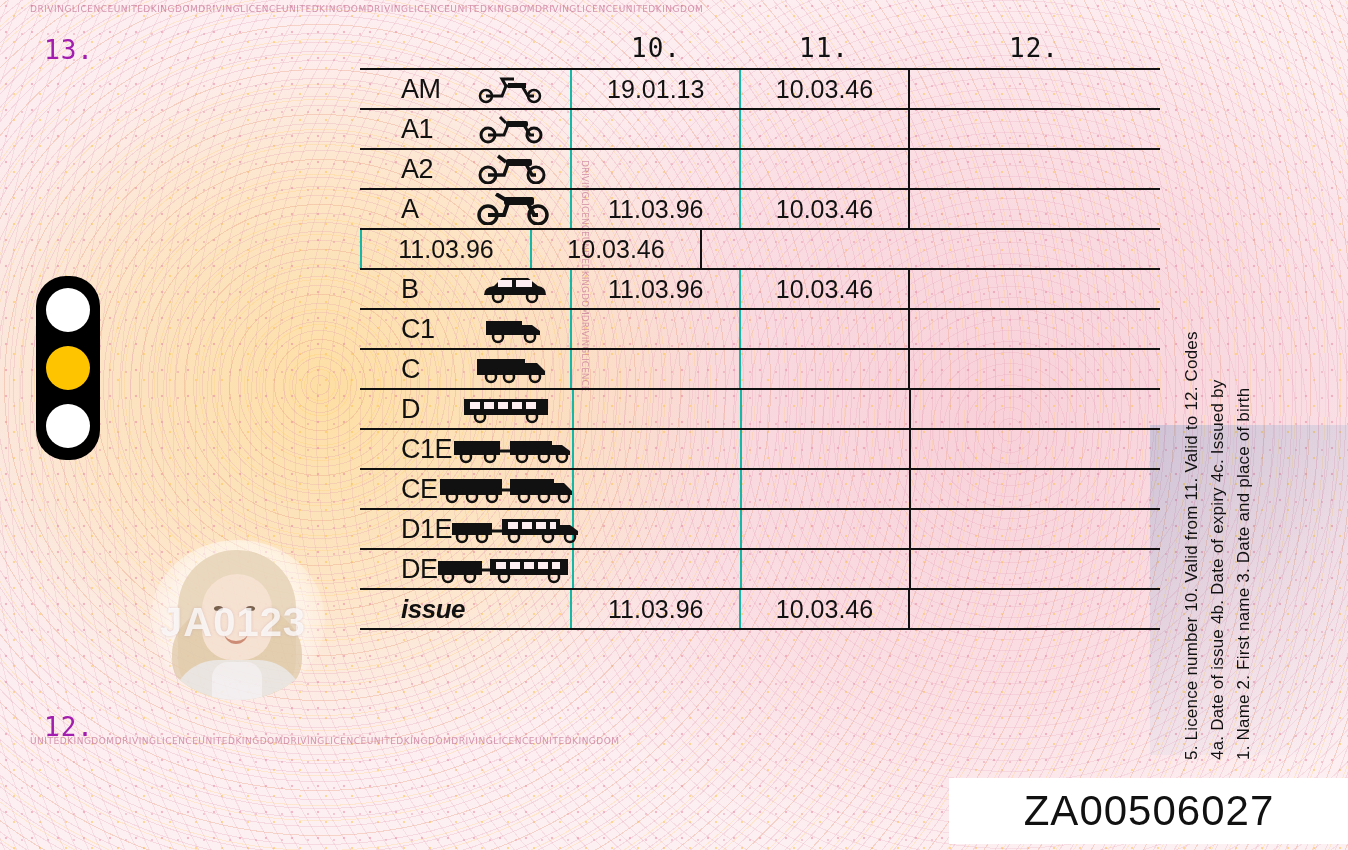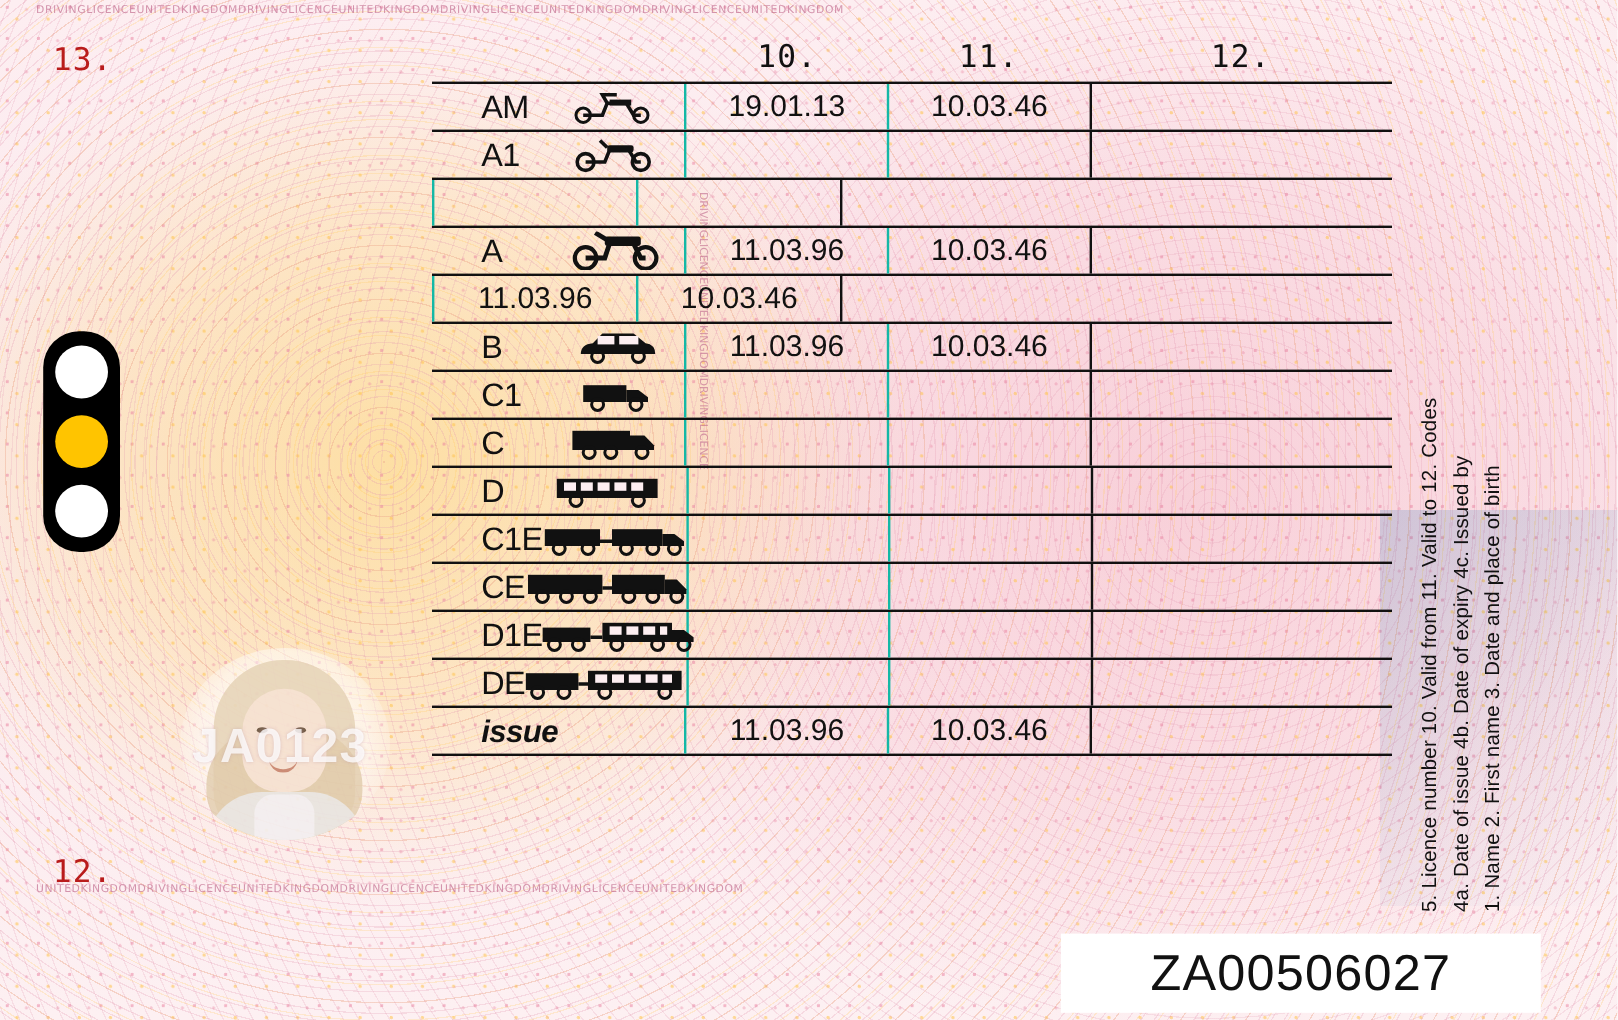--- a/index.html
+++ b/index.html
@@ -78,21 +78,21 @@
     font-size: 9px;
     color: rgba(198,118,150,0.7);
     white-space: nowrap;
   }
 
   
   .fieldnum {
     position: absolute;
     font-family: "DejaVu Sans Mono", monospace;
     font-size: 26px;
-    color: #b91c1c;
+    color: #a21caf;
     letter-spacing: 1px;
   }
   #num13 { left: 44px; top: 35px; }
   #num12b { left: 44px; top: 712px; }
 
   
   .traffic-light {
     position: absolute;
     left: 36px; top: 276px;
     width: 64px; height: 184px;
@@ -282,21 +282,21 @@
     color: #111;
     letter-spacing: 0.2px;
   }
   .ll-1 { left: 6px; }
   .ll-2 { left: 32px; }
   .ll-3 { left: 58px; }
 
   
   .licence-plate {
     position: absolute;
-    left: 884px; top: 778px;
+    left: 949px; top: 778px;
     width: 400px; height: 66px;
     background: #ffffff;
     display: flex;
     align-items: center;
     justify-content: center;
   }
   .licence-number {
     font-family: "Liberation Sans", sans-serif;
     font-size: 42px;
     color: #111;
@@ -379,20 +379,32 @@
             <path d="M34 9 L28 3" stroke="#111" stroke-width="3"></path>
           </svg>
         </div>
       </div>
       <div class="c-10"></div>
       <div class="c-11"></div>
       <div class="c-12"></div>
     </div>
 
     <div class="row">
+      <div class="c-cat">
+        <div class="cat-label">A2</div>
+        <div class="cat-icon">
+          <svg width="90" height="30" viewBox="0 0 90 30">
+            <circle cx="16" cy="21" r="8" fill="none" stroke="#111" stroke-width="3"></circle>
+            <circle cx="64" cy="21" r="8" fill="none" stroke="#111" stroke-width="3"></circle>
+            <path d="M16 21 L32 21 L36 10 L54 10 L60 21 L64 21" fill="none" stroke="#111" stroke-width="3.5"></path>
+            <rect x="34" y="5" width="26" height="7" rx="2" fill="#111"></rect>
+            <path d="M34 8 L26 2" stroke="#111" stroke-width="3.5"></path>
+          </svg>
+        </div>
+      </div>
       <div class="c-10"></div>
       <div class="c-11"></div>
       <div class="c-12"></div>
     </div>
 
     <div class="row">
       <div class="c-cat">
         <div class="cat-label">A</div>
         <div class="cat-icon">
           <svg width="90" height="32" viewBox="0 0 90 32">

